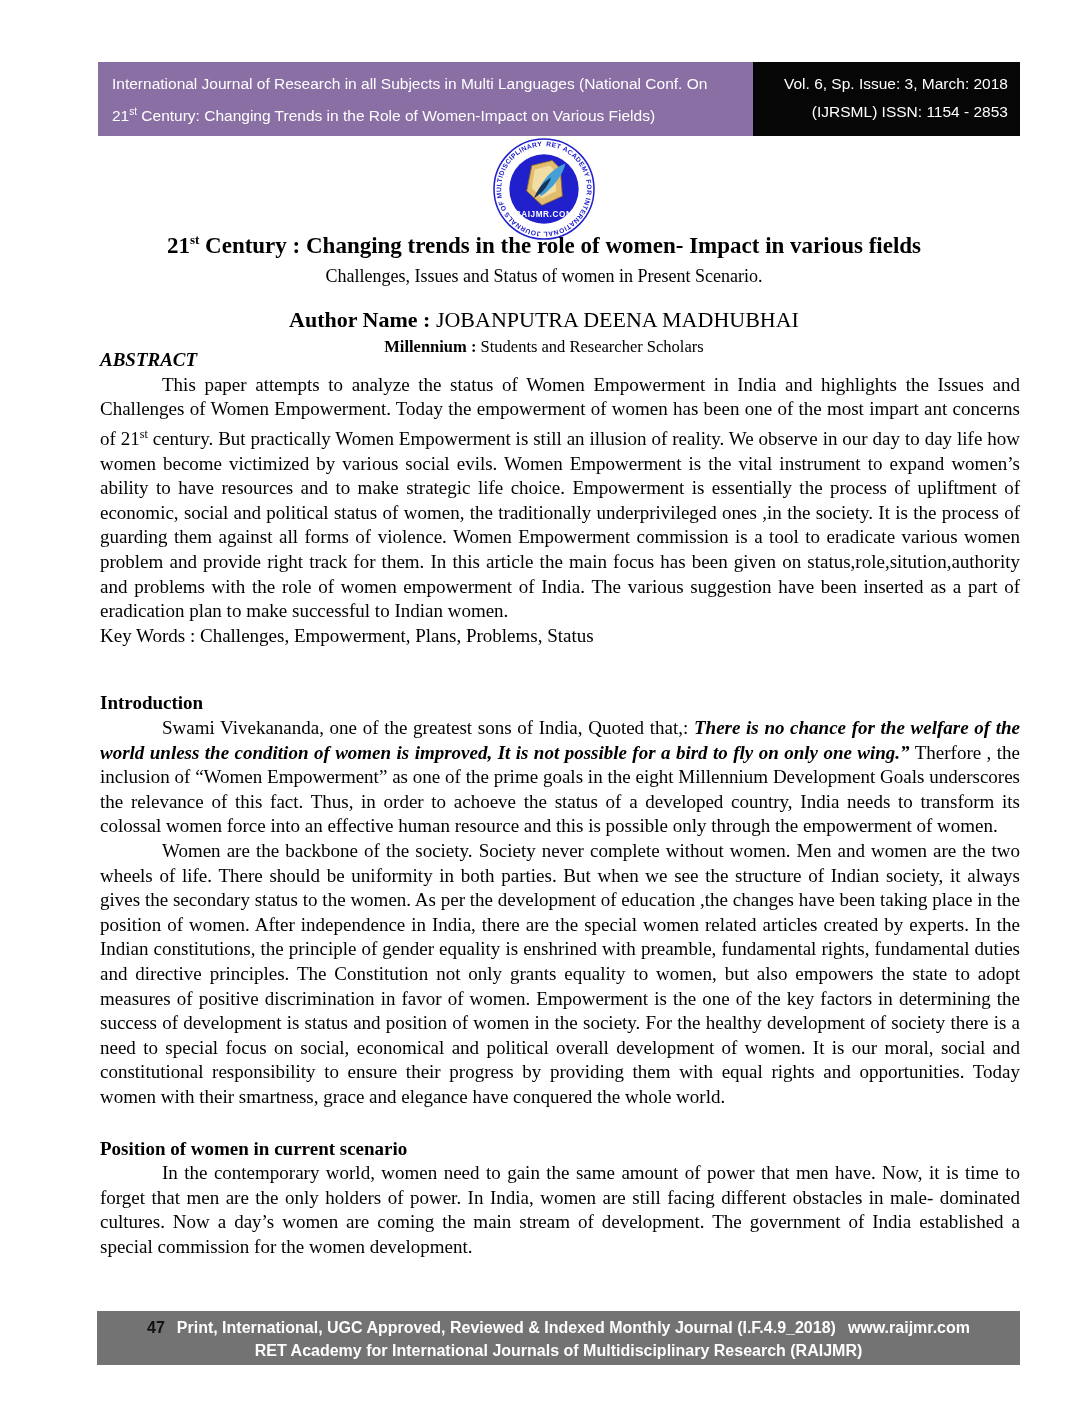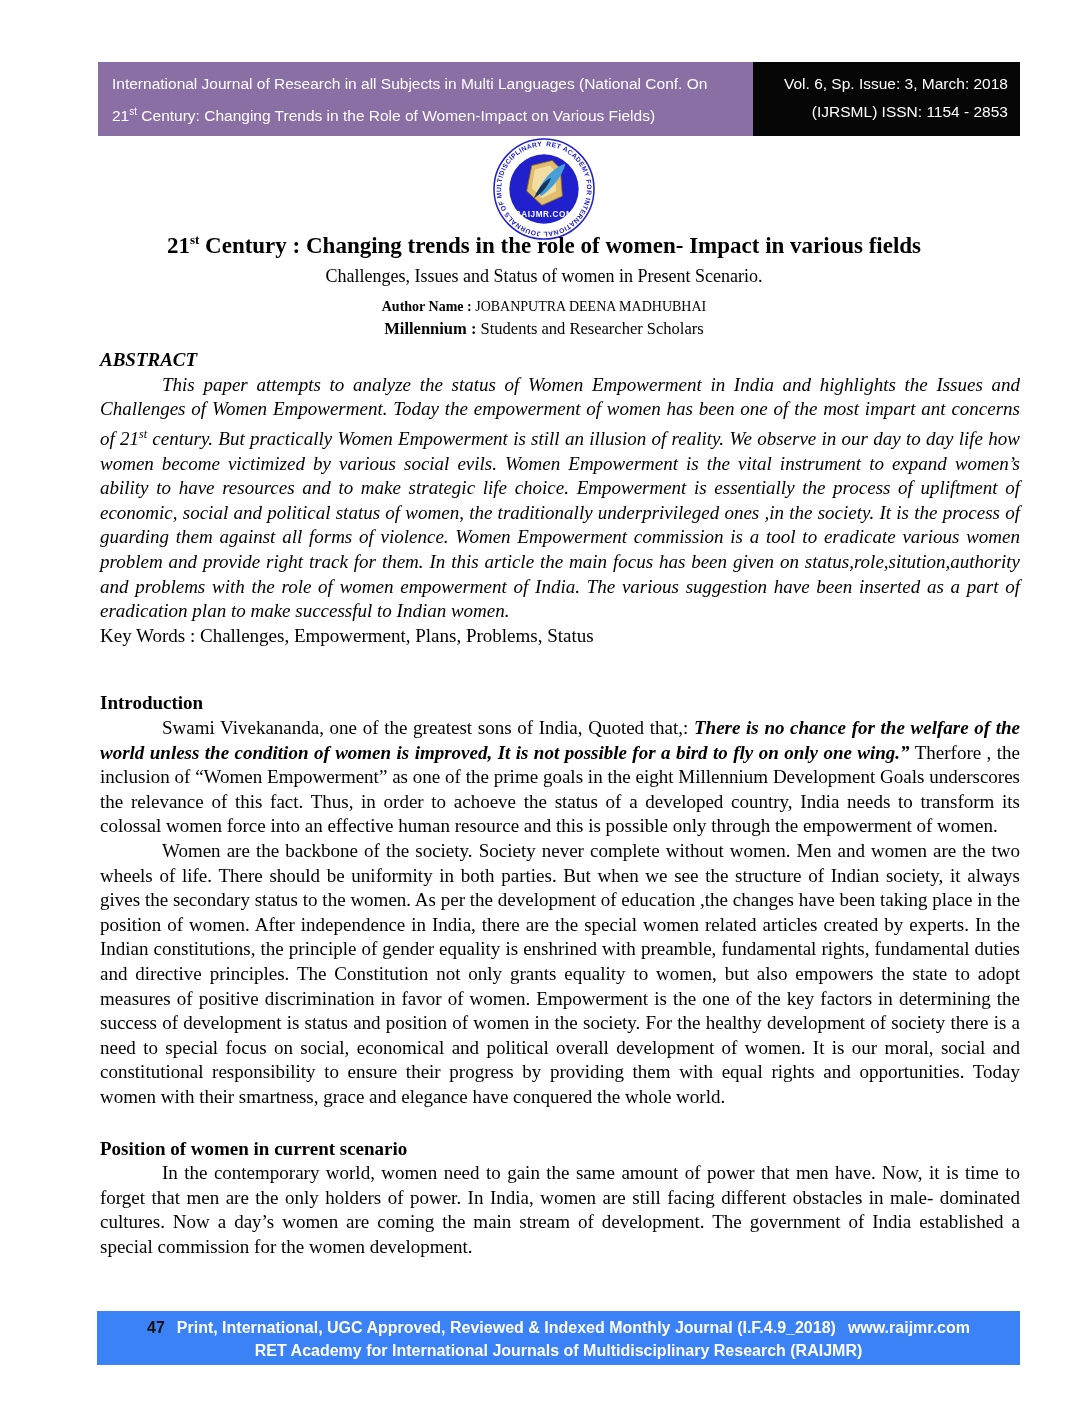--- a/index.html
+++ b/index.html
@@ -24,42 +24,42 @@
   .header-bar sup { font-size:10px; }
 
   
   .logo-wrap { position:absolute; left:0; top:138px; width:100%; text-align:center; }
 
   
   .title-block { position:absolute; left:84px; top:232px; width:920px; text-align:center; }
   .main-title { margin:0; font-size:23px; font-weight:700; }
   .main-title sup { font-size:13px; }
   .subtitle { margin-top:7px; font-size:18px; }
-  .author-line { margin-top:12px; font-size:14px; }
+  .author-line { margin-top:20px; font-size:22px; }
   .designation-line { margin-top:4px; font-size:16.5px; }
 
   
   .body-content {
     position:absolute; left:100px; top:348px; width:920px;
     font-size:19px; line-height:24.6px; text-align:justify;
   }
   .section-heading { margin:0; font-size:19px; font-weight:700; line-height:24.6px; }
   .abstract-heading { font-style:italic; }
   .body-content p { margin:0; }
   .indent { text-indent:62px; }
-  .abstract-body { font-style:italic; }
+  .abstract-body { }
   .abstract-body sup { font-size:12px; }
   .quote-bold { font-weight:700; font-style:italic; }
   .sec-introduction { margin-top:43px; }
   .sec-position { margin-top:27px; }
 
   
   .footer {
     position:absolute; left:97px; top:1311px; width:923px; height:54px;
-    background:#3b82f6; color:#ffffff; box-sizing:border-box;
+    background:#737373; color:#ffffff; box-sizing:border-box;
     font-family:"Liberation Sans", sans-serif; font-weight:700; font-size:16px;
     text-align:center; padding-top:5px; line-height:23px;
   }
   .footer .page-num { color:#111111; margin-right:12px; }
   .footer .website { margin-left:12px; }
 </style>
 </head>
 <body>
 
 <div class="page">

